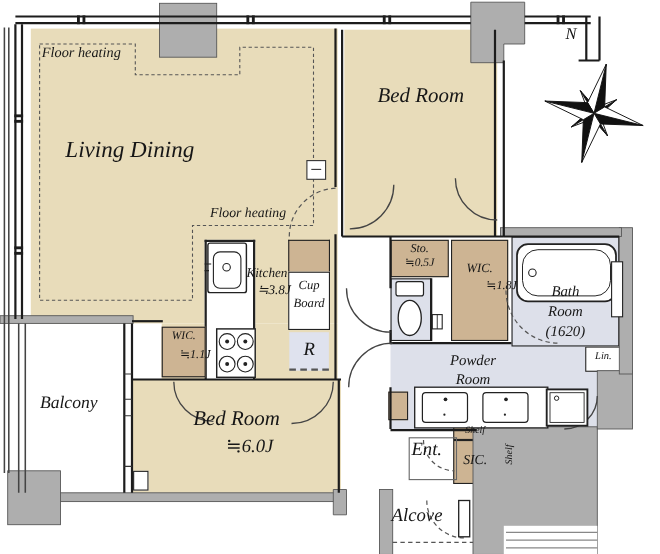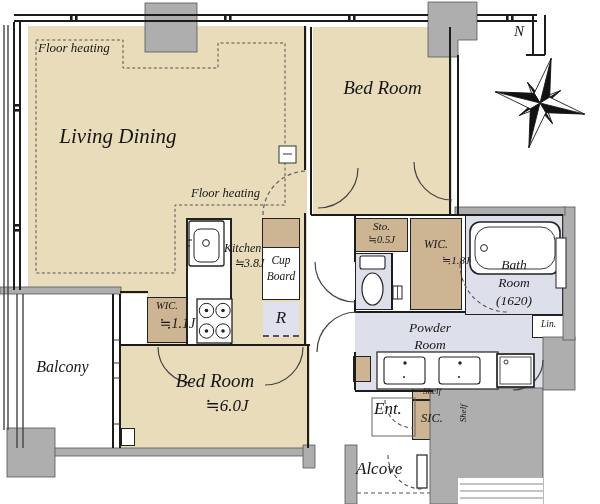--- a/index.html
+++ b/index.html
@@ -204,21 +204,21 @@
   <div class="lbl" style="left:120px;top:396px;width:190px;font-size:17px;padding-left:12px;">≒6.0J</div>
 
   <div class="lbl left" style="left:224px;top:242px;font-size:12px;">Kitchen</div>
   <div class="lbl left" style="left:234px;top:257px;font-size:12px;">≒3.8J</div>
 
   <div class="lbl" style="left:262px;top:254px;width:38px;font-size:11.5px;">Cup</div>
   <div class="lbl" style="left:262px;top:270px;width:38px;font-size:11.5px;">Board</div>
   <div class="lbl" style="left:263px;top:308px;width:36px;font-size:17px;">R</div>
 
   <div class="lbl" style="left:147px;top:300px;width:40px;font-size:10.5px;">WIC.</div>
-  <div class="lbl" style="left:147px;top:316px;width:61px;font-size:14px;">≒1.1J</div>
+  <div class="lbl" style="left:147px;top:316px;width:61px;font-size:11px;">≒1.1J</div>
 
   <div class="lbl" style="left:355px;top:220px;width:53px;font-size:11px;">Sto.</div>
   <div class="lbl" style="left:355px;top:234px;width:53px;font-size:10.5px;">≒0.5J</div>
 
   <div class="lbl" style="left:410px;top:238px;width:52px;font-size:11.5px;">WIC.</div>
   <div class="lbl" style="left:410px;top:254px;width:52px;font-size:11px;margin-left:20px;">≒1.8J</div>
 
   <div class="lbl" style="left:465px;top:257px;width:98px;font-size:13.5px;">Bath</div>
   <div class="lbl" style="left:465px;top:275px;width:98px;font-size:13.5px;">Room</div>
   <div class="lbl" style="left:465px;top:293px;width:98px;font-size:13.5px;">(1620)</div>

